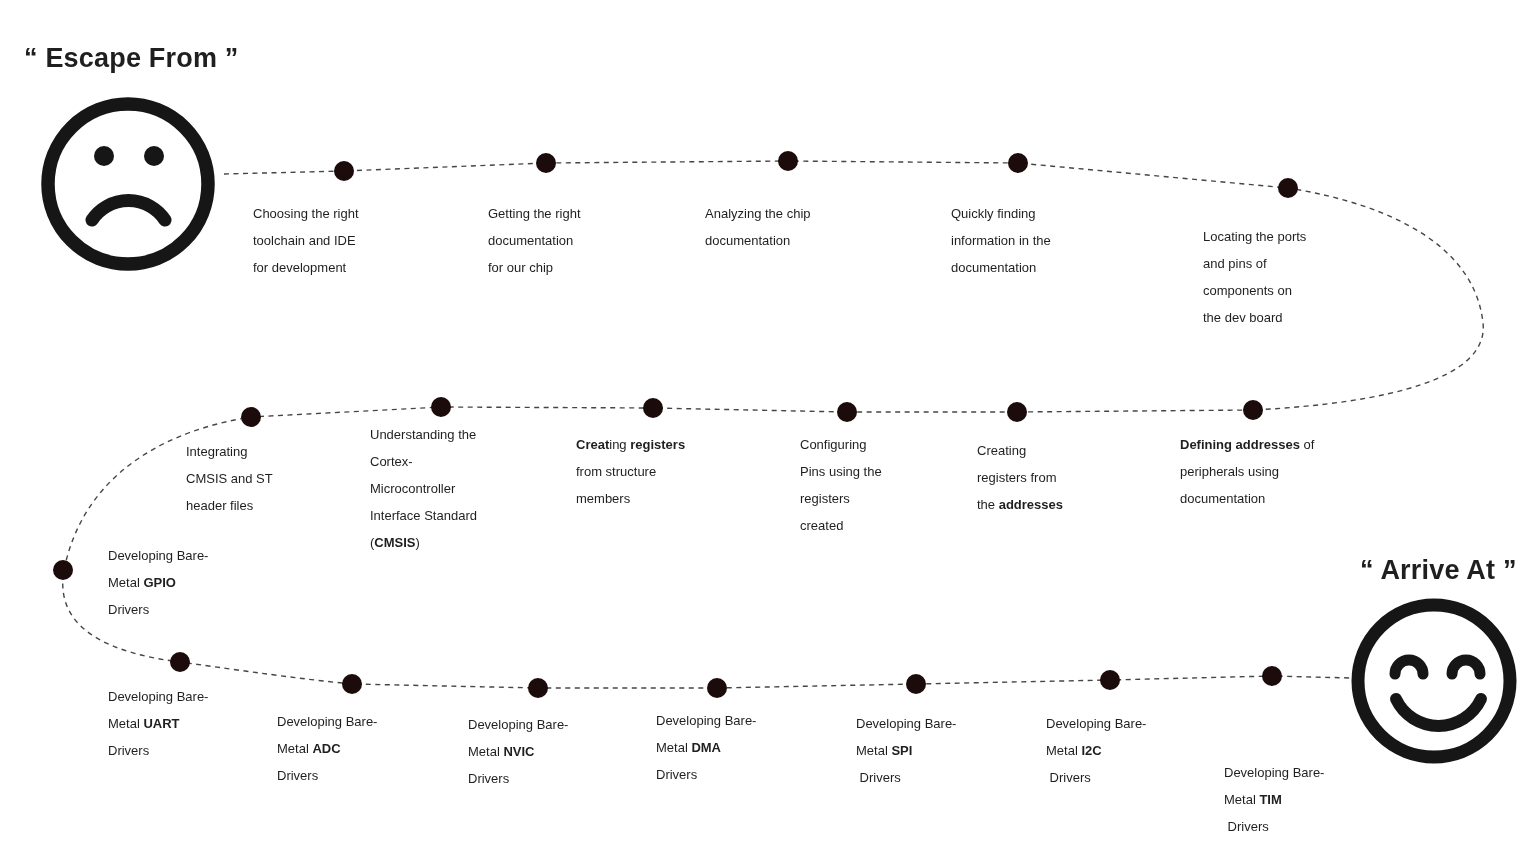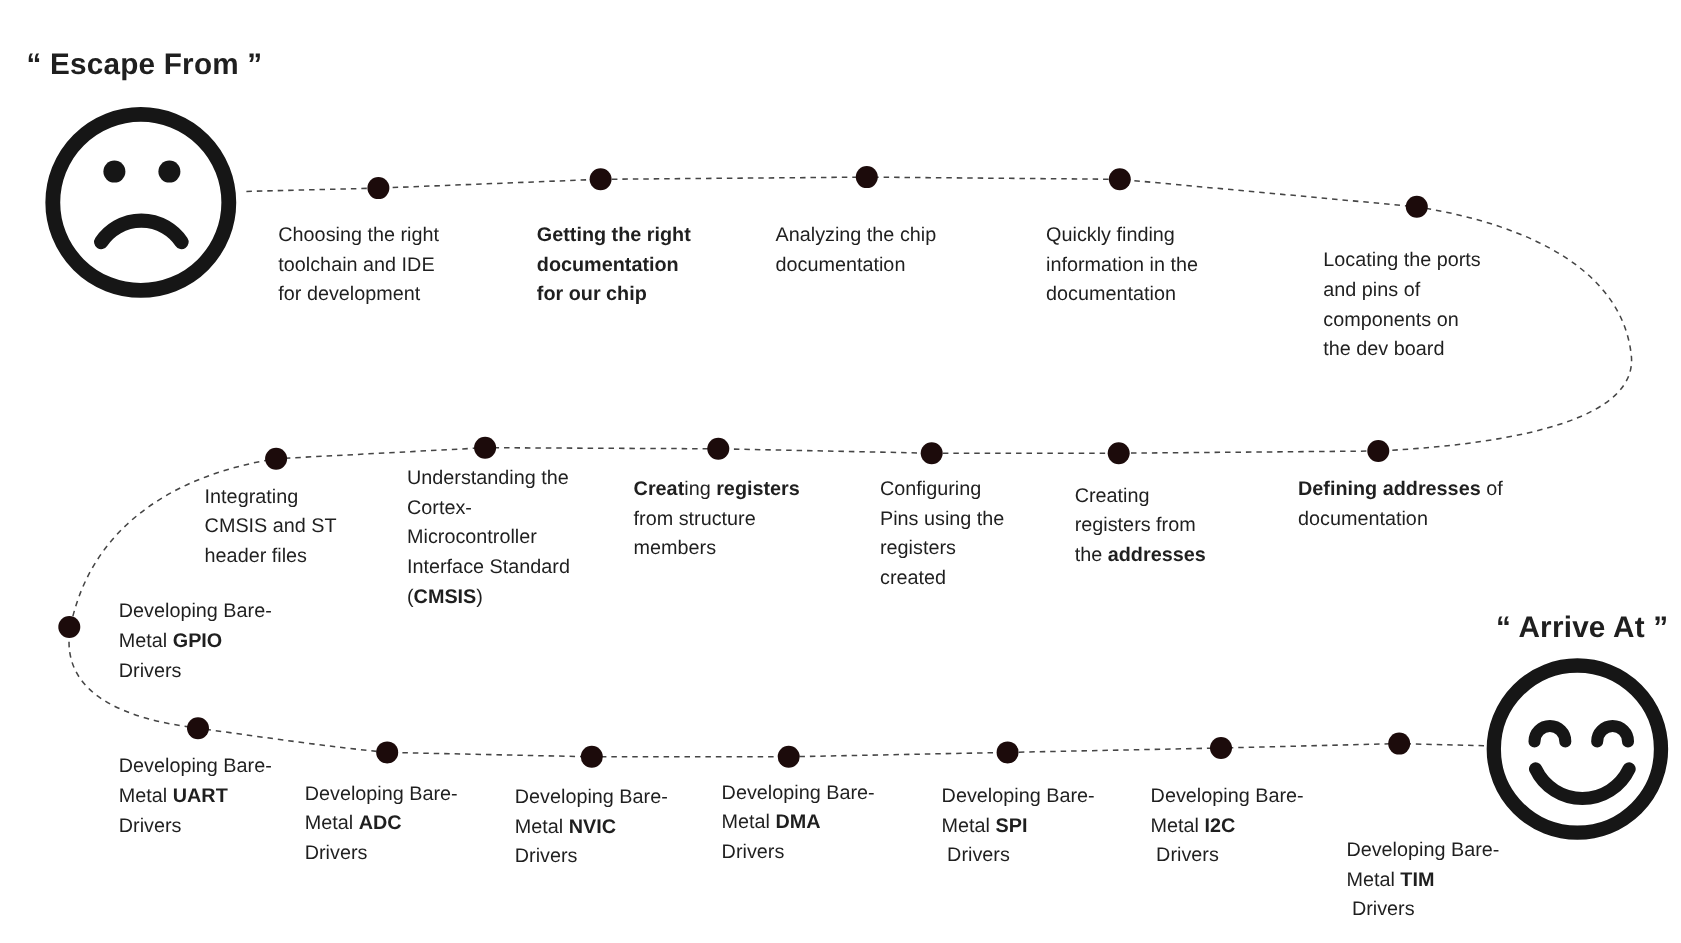--- a/index.html
+++ b/index.html
@@ -10,21 +10,21 @@
   svg.art{position:absolute;left:0;top:0;}
   .journey-path{fill:none;stroke:var(--line,#444);stroke-width:1.4;stroke-dasharray:5 4.5;}
   .face{fill:#ffffff;stroke:var(--face,#161616);}
   .face-stroke{fill:none;stroke:var(--face,#161616);stroke-linecap:round;}
   .face-fill{fill:var(--face,#161616);}
   .title{
     position:absolute;font-weight:700;font-size:27px;line-height:32px;
     color:var(--ink,#1f1f1f);letter-spacing:0.2px;white-space:pre;
   }
   .label{
-    position:absolute;font-size:18px;line-height:27px;color:var(--ink,#1f1f1f);
+    position:absolute;font-size:13px;line-height:27px;color:var(--ink,#1f1f1f);
   }
   .label .line{white-space:pre;}
   .label .b{font-weight:700;}
 </style>
 </head>
 <body style="background: rgb(255, 255, 255);">
 
 <div class="canvas">
 
   <svg class="art" width="1528" height="857" viewBox="0 0 1528 857">
@@ -79,21 +79,21 @@
   <div class="title" style="left:24px;top:42px">“ Escape From ”</div>
 
   <div class="title" style="left:1360px;top:554px">“ Arrive At ”</div>
 
   <div id="labels-layer">
       <div class="label" style="left: 253px; top: 200px;">
         <div class="line"><span>Choosing the right</span></div>
         <div class="line"><span>toolchain and IDE</span></div>
         <div class="line"><span>for development</span></div>
       </div>
-      <div class="label" style="left: 488px; top: 200px; font-weight: bold;">
+      <div class="label" style="left: 488px; top: 200px;">
         <div class="line"><span>Getting the right</span></div>
         <div class="line"><span>documentation</span></div>
         <div class="line"><span>for our chip</span></div>
       </div>
       <div class="label" style="left: 705px; top: 200px;">
         <div class="line"><span>Analyzing the chip</span></div>
         <div class="line"><span>documentation</span></div>
       </div>
       <div class="label" style="left: 951px; top: 200px;">
         <div class="line"><span>Quickly finding</span></div>
@@ -101,20 +101,21 @@
         <div class="line"><span>documentation</span></div>
       </div>
       <div class="label" style="left: 1203px; top: 223px;">
         <div class="line"><span>Locating the ports</span></div>
         <div class="line"><span>and pins of</span></div>
         <div class="line"><span>components on</span></div>
         <div class="line"><span>the dev board</span></div>
       </div>
       <div class="label" style="left: 1180px; top: 431px;">
         <div class="line"><span class="b">Defining addresses</span><span> of</span></div>
+        <div class="line"><span>peripherals using</span></div>
         <div class="line"><span>documentation</span></div>
       </div>
       <div class="label" style="left: 977px; top: 437px;">
         <div class="line"><span>Creating</span></div>
         <div class="line"><span>registers from</span></div>
         <div class="line"><span>the </span><span class="b">addresses</span></div>
       </div>
       <div class="label" style="left: 800px; top: 431px;">
         <div class="line"><span>Configuring</span></div>
         <div class="line"><span>Pins using the</span></div>

